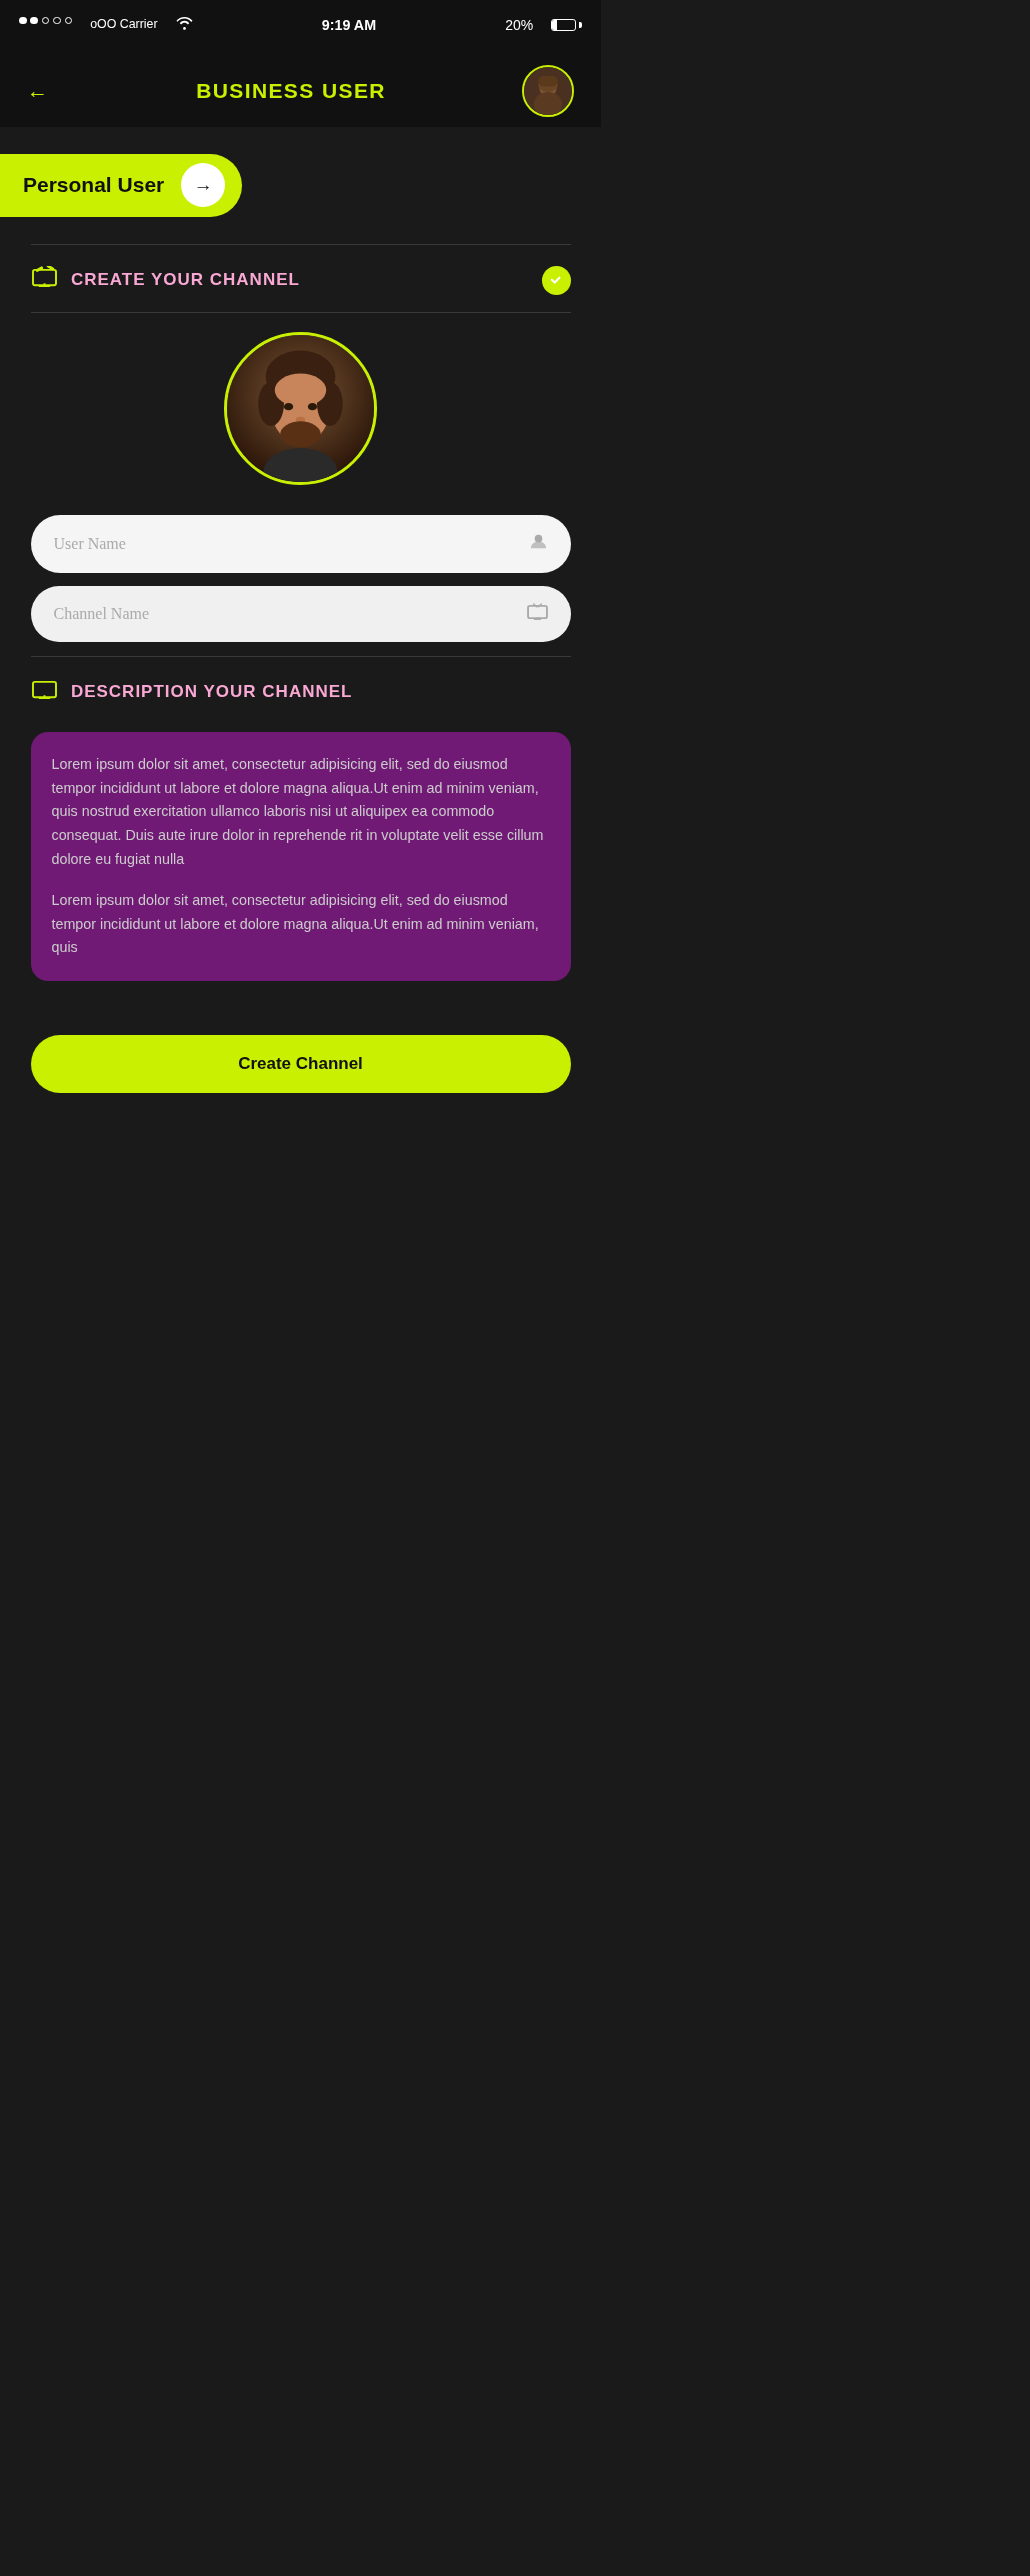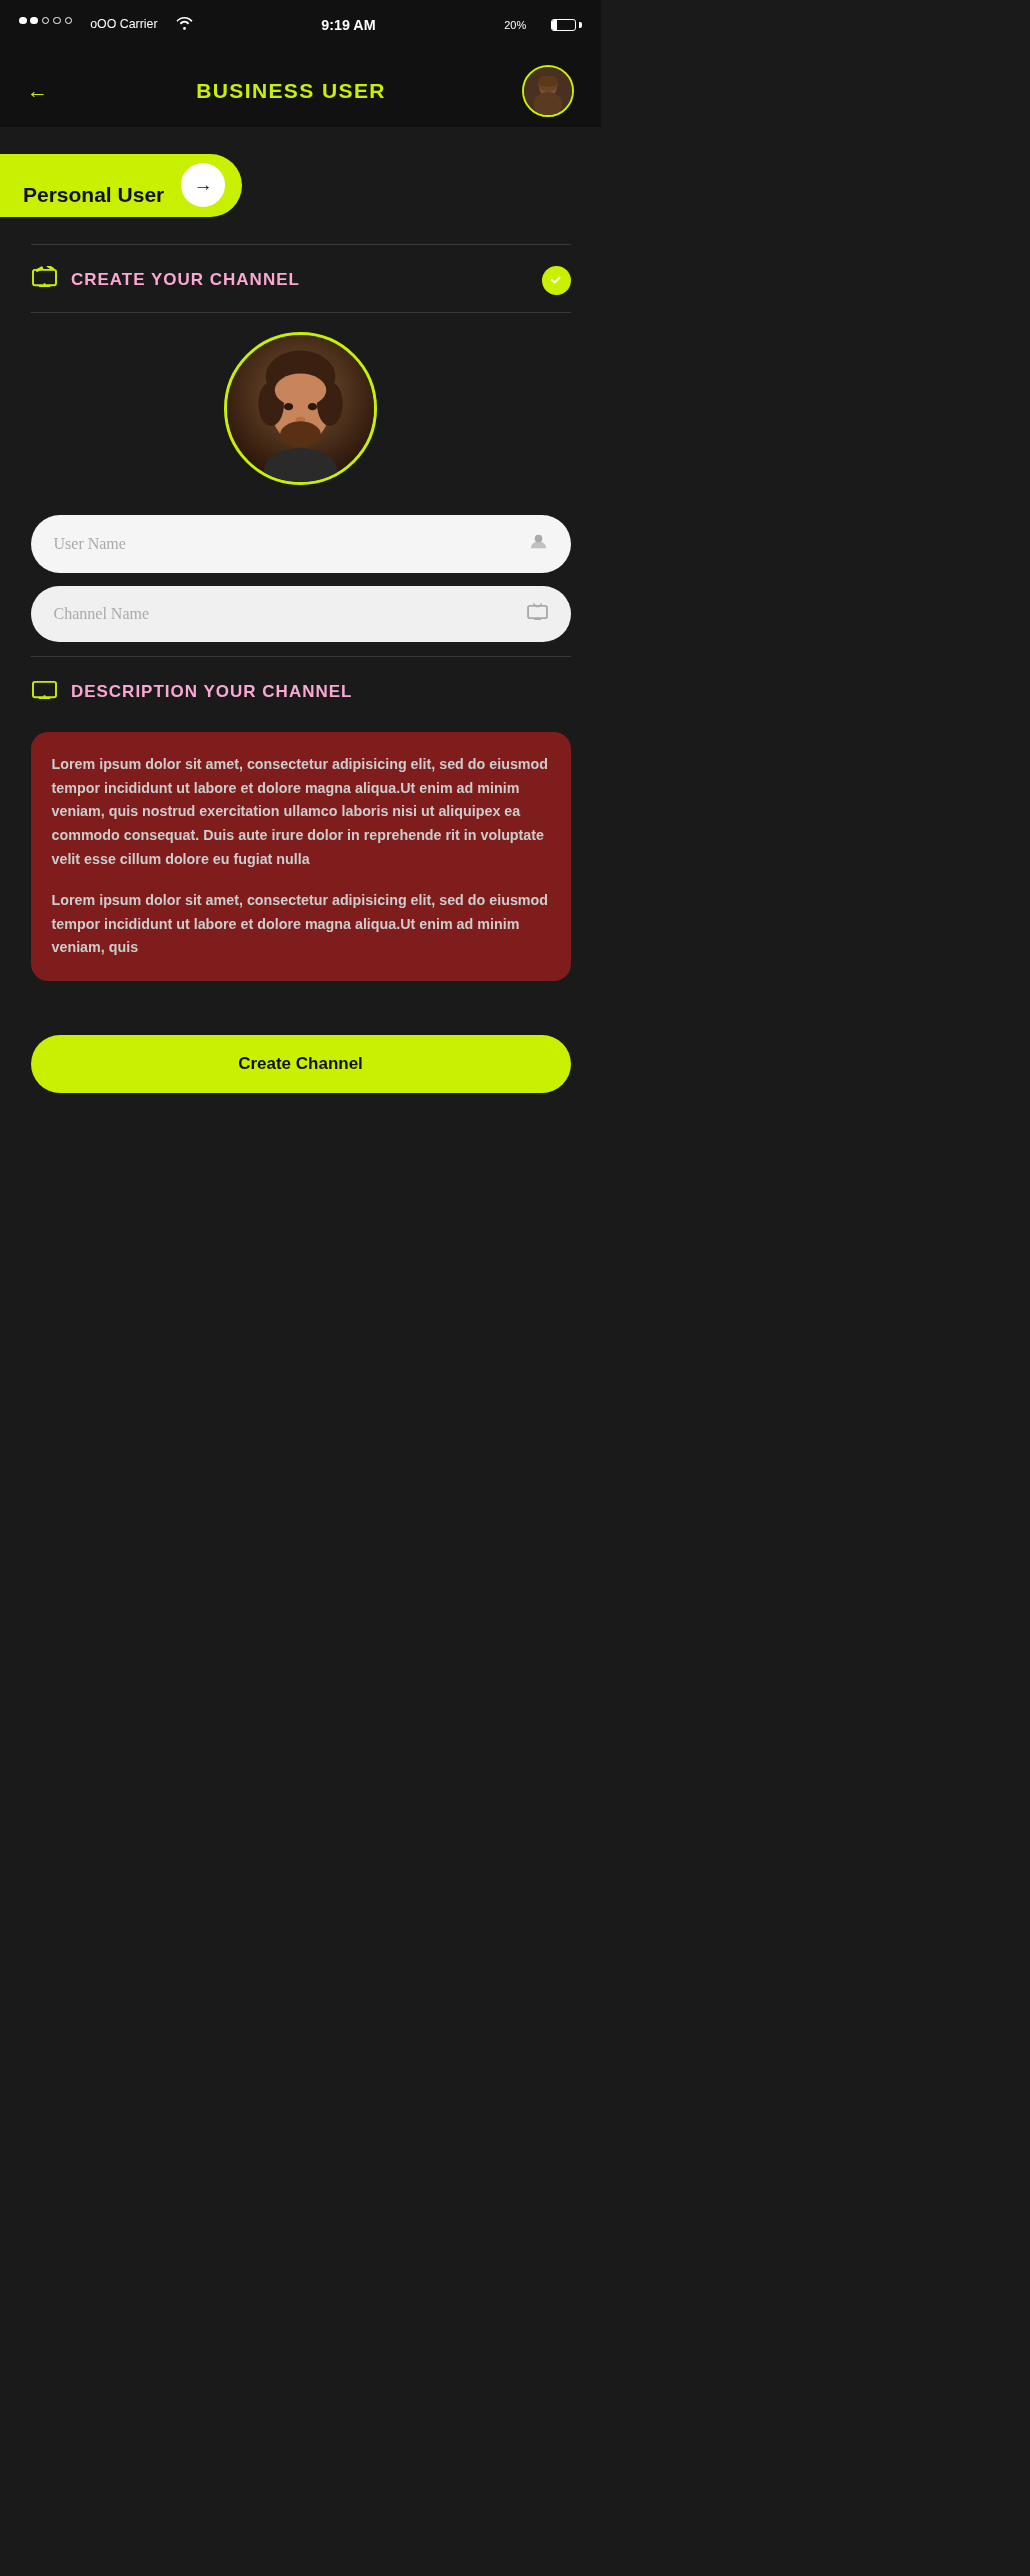--- a/index.html
+++ b/index.html
@@ -40,22 +40,22 @@
     .dot.empty { background: transparent; border: 1.9px solid #fff; }
     .wifi-icon {
       font-size: 13.4px;
     }
     .status-center {
       font-size: 14.3px;
       font-weight: 600;
       color: #fff;
     }
     .status-right {
-      display: flex; align-items: center; gap: 25px;
-      font-size: 11px; color: #fff;
+      display: flex; align-items: center; gap: 18px;
+      font-size: 14px; color: #fff;
     }
     .battery {
       display: flex; align-items: center; gap: 1.9px;
     }
     .battery-body {
       width: 25px; height: 12.4px;
       border: 1.9px solid #fff;
       border-radius: 2.9px;
       position: relative;
       overflow: hidden;
@@ -102,21 +102,21 @@
       display: flex; align-items: center; justify-content: center;
     }
     .avatar-circle svg {
       width: 100%; height: 100%;
     }
 
     
     .personal-user-bar {
       background: #c8f000;
       display: inline-flex;
-      align-items: flex-end;
+      align-items: center;
       padding: 9.5px 17px 9.5px 23px;
       border-radius: 0 38px 38px 0;
       margin: 27px 0 27px 0;
       gap: 17px;
       max-width: 286px;
     }
     .personal-user-label {
       font-size: 21px;
       font-weight: 700;
       color: #111;
@@ -222,24 +222,23 @@
       color: #aaa;
     }
     .input-icon {
       color: #aaa;
       font-size: 17px;
     }
 
     
     .description-textarea-wrapper {
       margin: 9.5px 30.5px 27px 30.5px;
-      background: #7f1d1d;
+      background: #701a75;
       border-radius: 17px;
       padding: 21px 21px;
-      font-weight: bold;
     }
     .description-text {
       font-size: 14.3px;
       color: #ccc;
       line-height: 1.65;
     }
 
     
     .bottom-buttons {
       display: flex;

